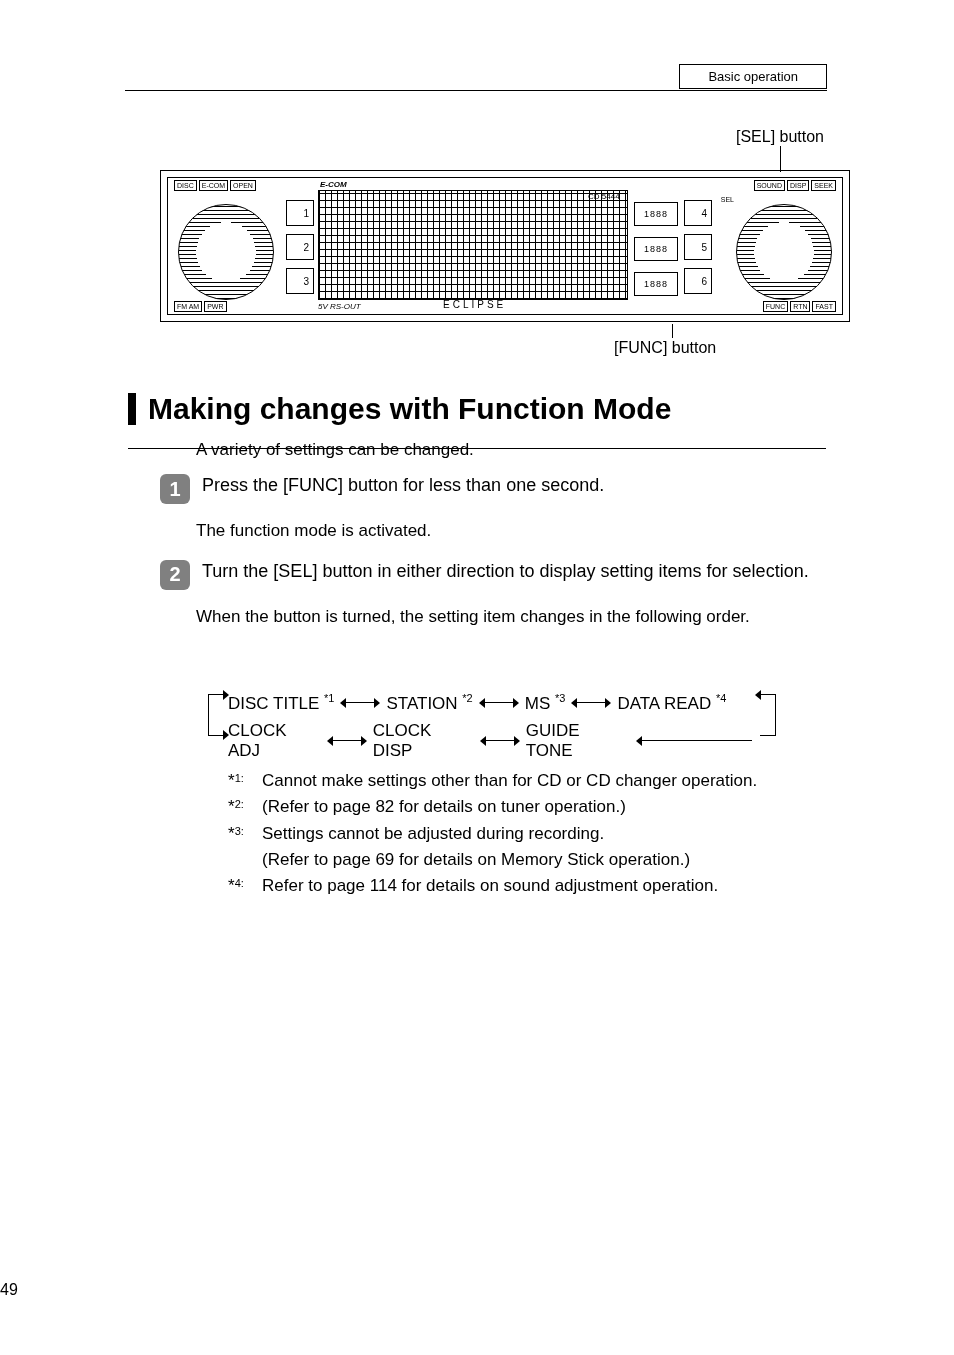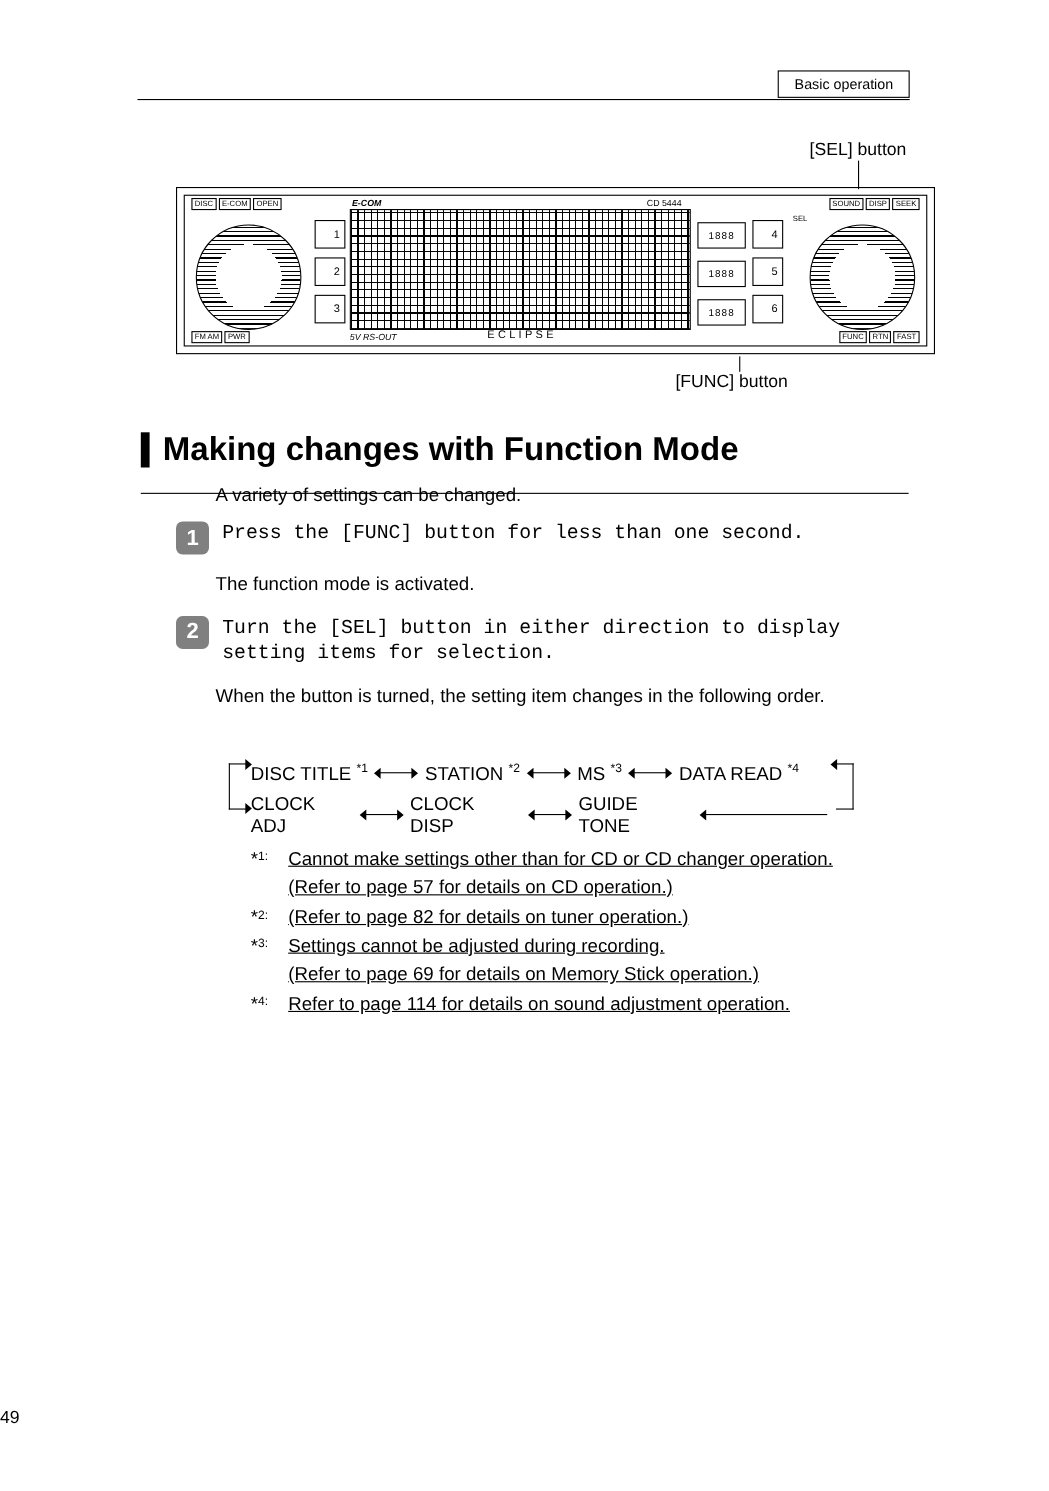--- a/index.html
+++ b/index.html
@@ -10,21 +10,21 @@
     width: 954px;
     height: 1355px;
     position: relative;
     padding: 60px 125px 0 125px;
   }
   .header-box {
     position: absolute;
     top: 64px;
     right: 127px;
     border: 1px solid #000;
-    padding: 4px 14px;
+    padding: 4px 28px;
     font-size: 13px;
   }
   .header-rule {
     position: absolute;
     top: 90px;
     left: 125px;
     right: 127px;
     border-top: 1px solid #000;
   }
   .label-sel {
@@ -137,21 +137,21 @@
     color: #fff;
     font-weight: bold;
     font-size: 20px;
     display: flex;
     align-items: center;
     justify-content: center;
     flex: 0 0 30px;
     margin-right: 12px;
   }
   .step-body { flex: 1; }
-  .step-head { font-size: 18px; line-height: 1.3; font-family: Liberation Mono, monospace; }
+  .step-head { font-size: 18px; line-height: 1.3; }
   .step-desc { font-size: 17px; margin-top: 14px; margin-left: 36px; line-height: 1.5; text-align: justify; }
 
   .flow {
     position: absolute;
     top: 688px;
     left: 228px;
     right: 196px;
     font-size: 17px;
   }
   .flow-row { display:flex; align-items:center; height:30px; }
@@ -204,21 +204,21 @@
     top: 768px;
     left: 228px;
     right: 128px;
     font-size: 17px;
     line-height: 1.55;
     text-align: justify;
   }
   .note { display:flex; }
   .note-mark { width:34px; flex:0 0 34px; }
   .note-mark .sup-only { font-size:11px; position:relative; top:-4px; }
-  .note-body { flex:1;text-decoration:underline; }
+  .note-body { flex:1; }
 
   .page-num {
     position:absolute;
     bottom: 56px;
     left: 0; right: 0;
     text-align:left;
     font-size: 16px;
   }
 </style>
 </head>
@@ -243,21 +243,21 @@
       <span class="tinybtn">SEEK</span>
     </div>
     <div class="knob-l"></div>
     <div class="btncol-l">
       <div class="numbtn">1</div>
       <div class="numbtn">2</div>
       <div class="numbtn">3</div>
     </div>
     <div class="dev-screen"></div>
     <div style="position:absolute; top:2px; left:152px; font-size:8px; font-style:italic; font-weight:bold;">E-COM</div>
-    <div style="position:absolute; top:2px; left:420px; font-size:8px;">CD 5444</div>
+    <div style="position:absolute; top:14px; left:420px; font-size:8px;">CD 5444</div>
     <div class="sidebox-l">
        <div class="lcdnum">1888</div>
        <div class="lcdnum">1888</div>
        <div class="lcdnum">1888</div>
     </div>
     <div class="btncol-r" style="left:516px;">
       <div class="numbtn">4</div>
       <div class="numbtn">5</div>
       <div class="numbtn">6</div>
     </div>
@@ -340,21 +340,20 @@
     <span>GUIDE TONE</span>
     <span class="arrow-left-only" style="width:118px;"></span>
   </div>
 </div>
 
 <div class="notes">
   <div class="note">
     <div class="note-mark"><span>*</span><span class="sup-only">1:</span></div>
     <div class="note-body">
       <div>Cannot make settings other than for CD or CD changer operation.</div>
-      <div>(Refer to page 57 for details on CD operation.)</div>
     </div>
   </div>
   <div class="note">
     <div class="note-mark"><span>*</span><span class="sup-only">2:</span></div>
     <div class="note-body">
       <div>(Refer to page 82 for details on tuner operation.)</div>
     </div>
   </div>
   <div class="note">
     <div class="note-mark"><span>*</span><span class="sup-only">3:</span></div>

